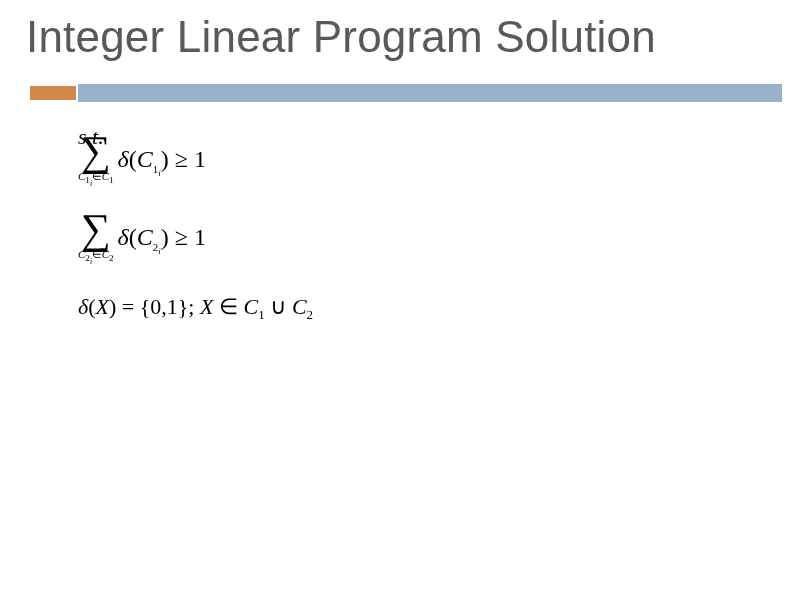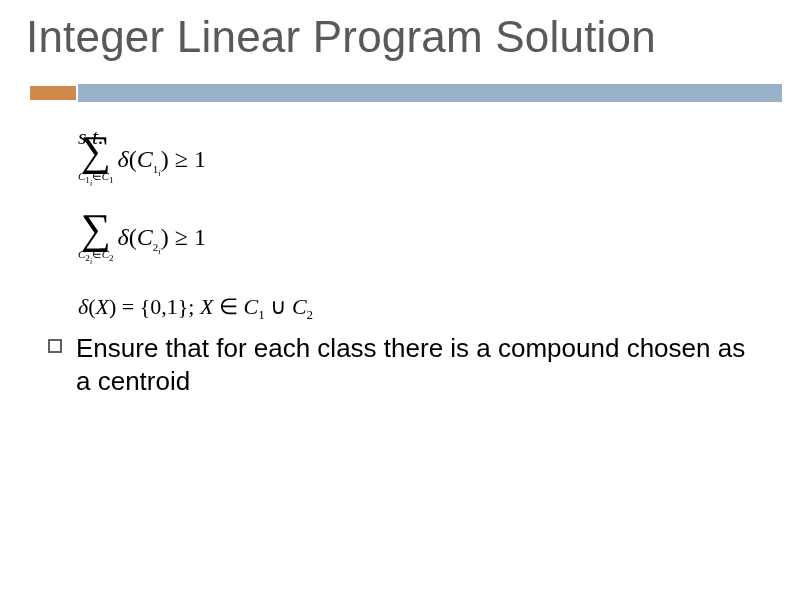--- a/index.html
+++ b/index.html
@@ -52,18 +52,14 @@
       <span class="sigma">∑</span><br>
       <span class="subline"><i>C</i><sub>2<sub><i>i</i></sub></sub>∈<i>C</i><sub>2</sub></span>
     </span>
     <span class="body">δ<span class="upright">(</span>C<span class="ssub">2<span class="sssub">i</span></span><span class="upright">) ≥ 1</span></span>
   </div>
 
   <div class="math eq3">
     <span style="font-style:italic">δ</span>(<span style="font-style:italic">X</span>) = {0,1}; <span style="font-style:italic">X</span> ∈ <span style="font-style:italic">C</span><sub style="font-size:13px">1</sub> ∪ <span style="font-style:italic">C</span><sub style="font-size:13px">2</sub>
   </div>
 
-  <div class="bullet-row">
-    <div class="bullet-marker"></div>
-    <div class="bullet-text">Ensure that for each class there is a compound chosen as a centroid</div>
-  </div>
 
 </div>
 
 </body></html>

